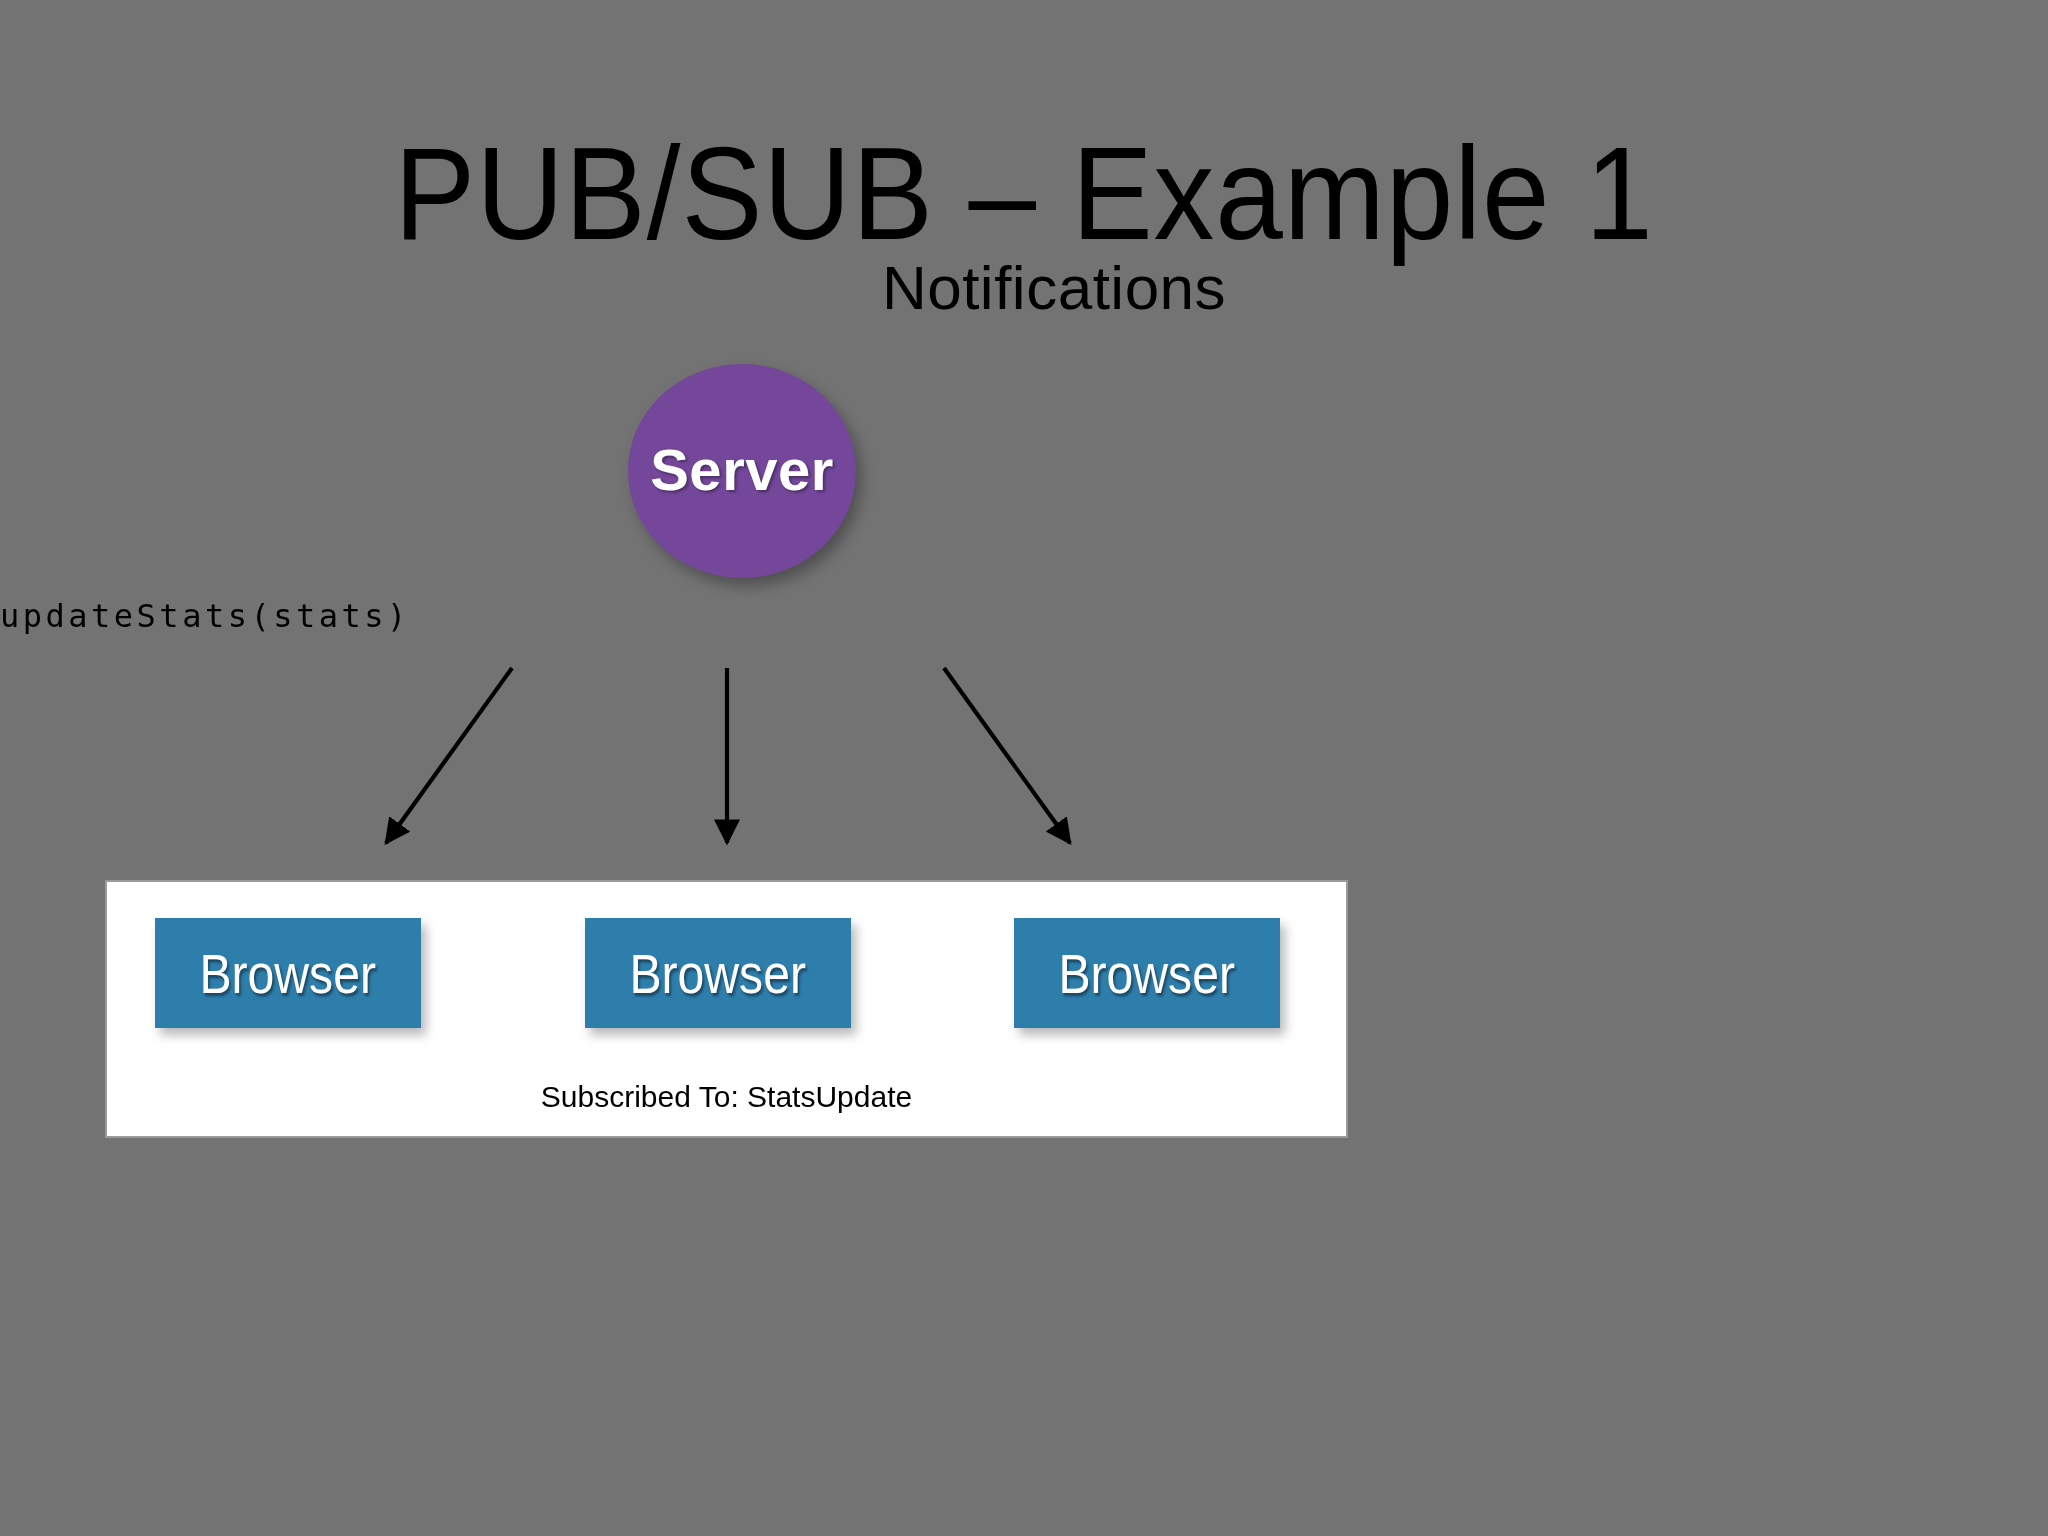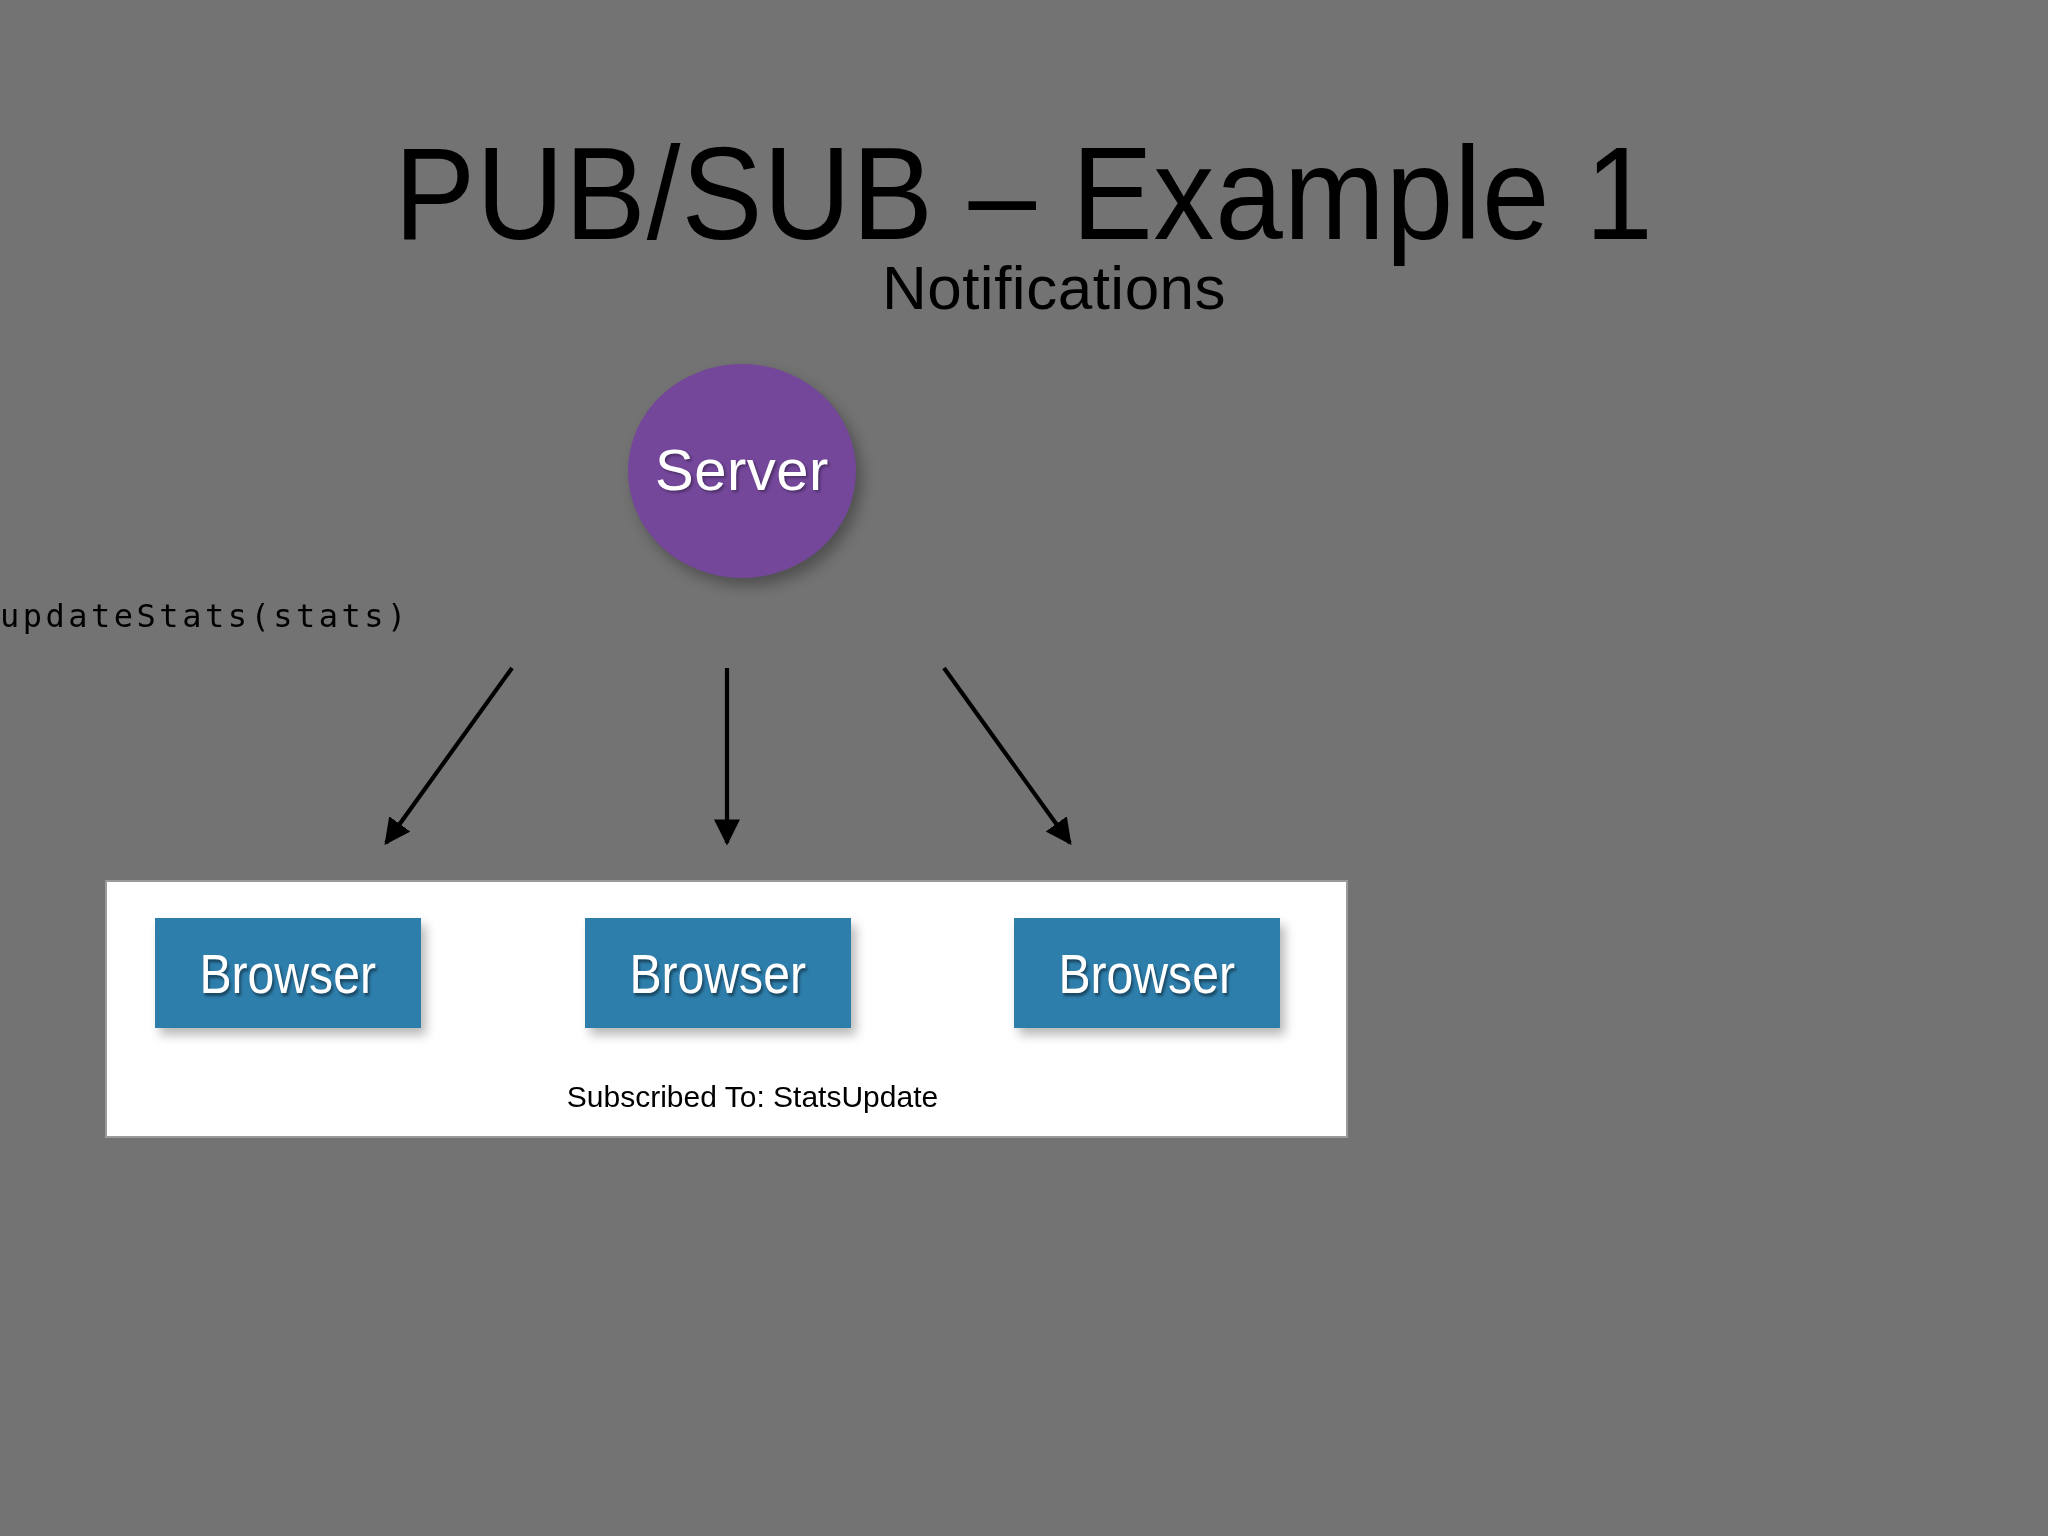--- a/index.html
+++ b/index.html
@@ -62,21 +62,21 @@
     border-radius: 50%;
     background: #74479B;
     box-shadow: 6px 8px 14px rgba(0,0,0,0.30);
     display: flex;
     align-items: center;
     justify-content: center;
   }
   #server-label {
     font-family: "Liberation Sans", sans-serif;
     font-size: 58px;
-    font-weight: 400;
+    font-weight: 700;
     color: #ffffff;
     letter-spacing: 0.5px;
     text-shadow: 2px 2px 3px rgba(0,0,0,0.35);
     transform: translateY(-2px);
   }
 
   
   #code-call {
     position: absolute;
     left: 0;
@@ -142,21 +142,20 @@
     left: 0;
     top: 198px;
     width: 1239px;
     text-align: center;
     font-family: "Liberation Sans", sans-serif;
     font-size: 30px;
     font-weight: 400;
     color: #000000;
     letter-spacing: 0px;
     white-space: nowrap;
-    padding-left: 26px;
   }
 </style>
 </head>
 <body>
 
 <div id="slide">
 
   <div id="title">PUB/SUB – Example 1</div>
 
   <div id="subtitle">Notifications</div>

